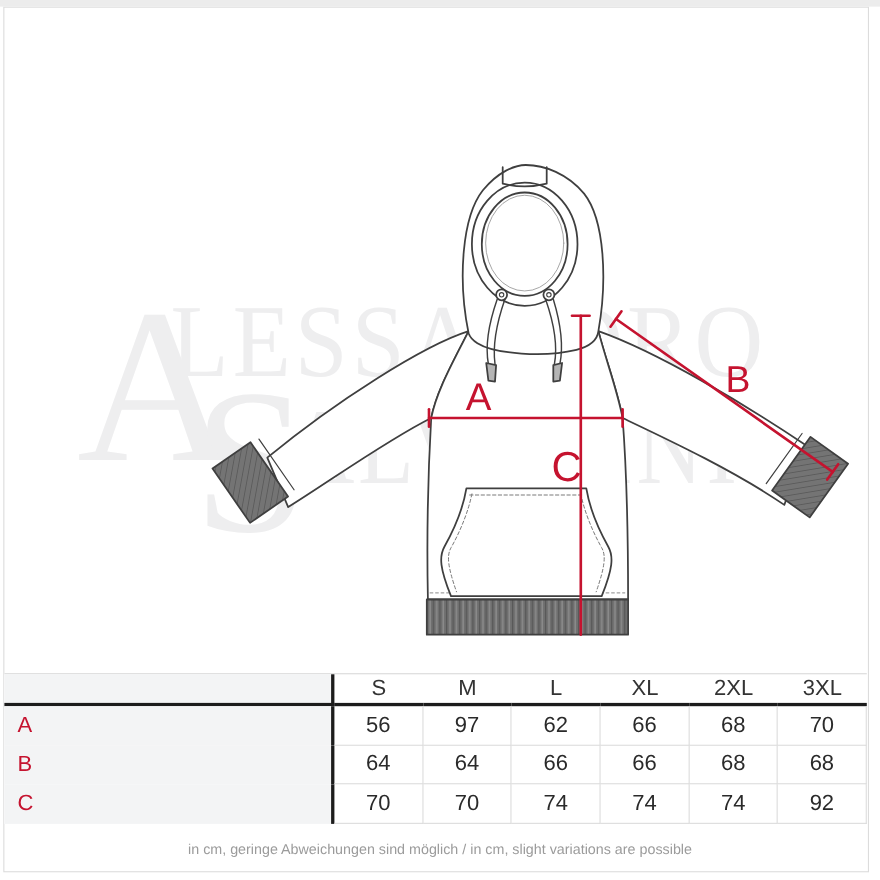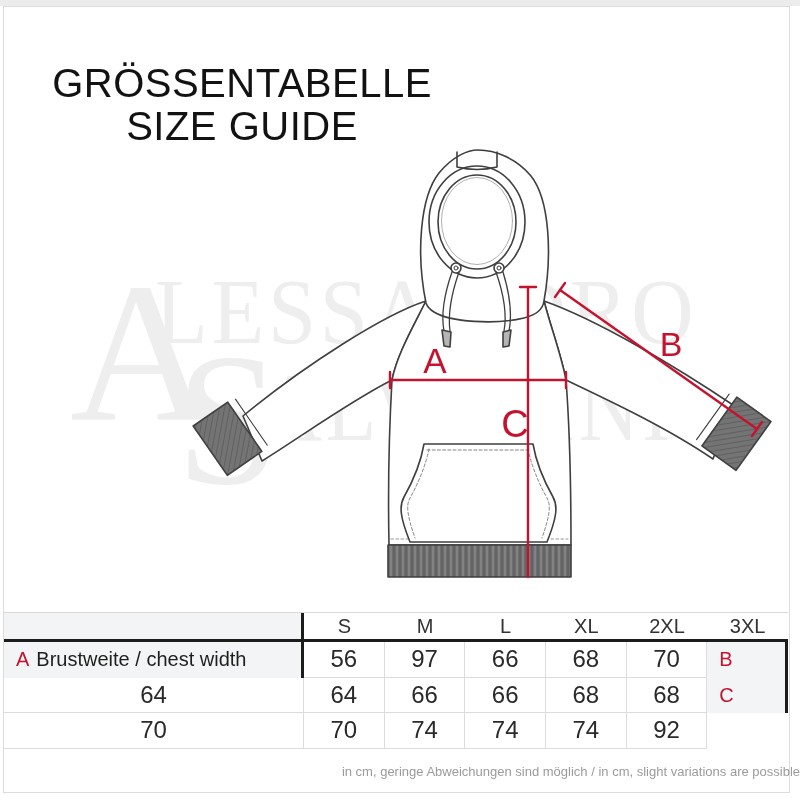--- a/index.html
+++ b/index.html
@@ -41,40 +41,36 @@
   }
   .cell-corner { background:#f3f4f5; border-right:3px solid #1c1c1c; border-bottom:3px solid #1c1c1c; }
   .cell-lab {
     background:#f3f4f5; border-right:3px solid #1c1c1c;
     display:flex; align-items:center; padding-left:12px;
     font-size:20px; color:#1f1f1f; white-space:nowrap;
   }
   .rk { color:#c5132f; margin-right:7px; }
   .cell-val {
     display:flex; align-items:center; justify-content:center;
-    font-size:24px; color:#2a2a2a;
+    font-size:20px; color:#2a2a2a;
     border-right:1px solid #dcdcdc; border-bottom:1px solid #dcdcdc;
   }
   .footer-note {
     position:absolute; left:0; right:0; top:764px; z-index:4;
-    text-align:right; font-size:13px; color:#9b9b9b;
+    text-align:center; font-size:13px; color:#9b9b9b;
   }
 </style>
 </head>
 <body>
 
 <div class="page">
 
   <div class="frame-top"></div>
   <div class="frame-box"></div>
 
-  <div class="title-block">
-    <div>GRÖSSENTABELLE</div>
-    <div>SIZE GUIDE</div>
-  </div>
 
   <span class="wm wm-a1">A</span>
   <span class="wm wm-l1">LESSANDRO</span>
   <span class="wm wm-s2">S</span>
   <span class="wm wm-l2">ALVARINI</span>
 
   <svg class="drawing" width="800" height="800" viewBox="0 0 800 800">
     <defs>
       <pattern id="hatch" width="5" height="5" patternUnits="userSpaceOnUse" patternTransform="rotate(45)">
         <rect width="5" height="5" fill="#747474"></rect>
@@ -163,24 +159,24 @@
     <div class="cell-h cell-corner"></div>
     <div class="cell-h">S</div>
     <div class="cell-h">M</div>
     <div class="cell-h">L</div>
     <div class="cell-h">XL</div>
     <div class="cell-h">2XL</div>
     <div class="cell-h">3XL</div>
 
     <div class="cell-lab">
       <span class="rk">A</span>
-      <span>Brustweite / chest width</span>
     </div>
     <div class="cell-val">56</div>
     <div class="cell-val">97</div>
+    <div class="cell-val">62</div>
     <div class="cell-val">66</div>
     <div class="cell-val">68</div>
     <div class="cell-val">70</div>
 
     <div class="cell-lab">
       <span class="rk">B</span>
     </div>
     <div class="cell-val">64</div>
     <div class="cell-val">64</div>
     <div class="cell-val">66</div>

